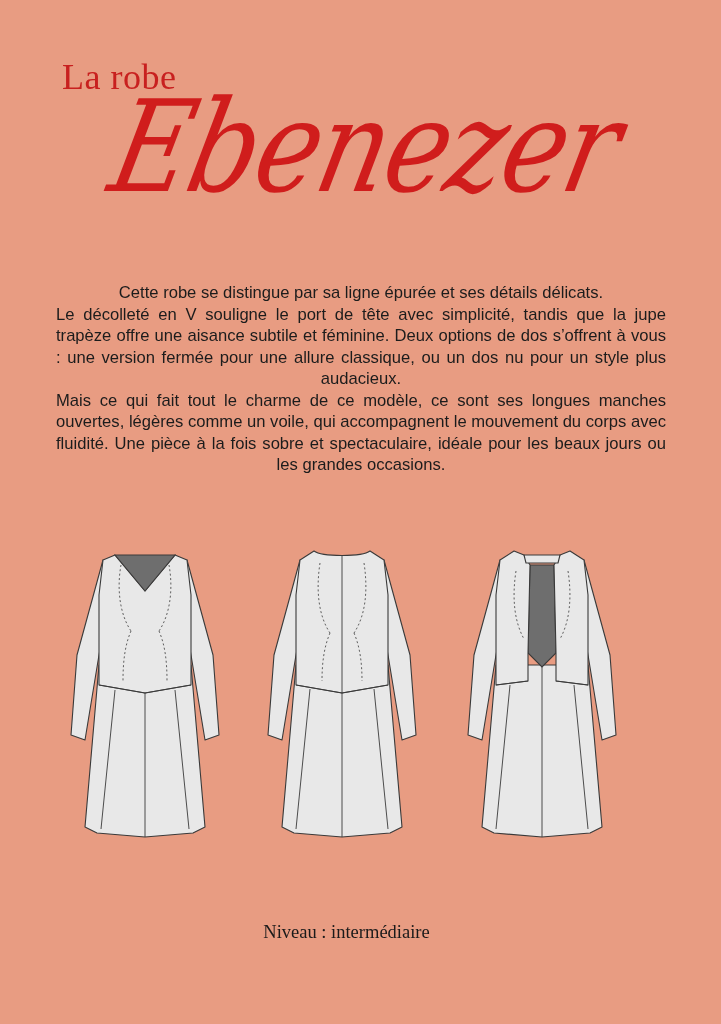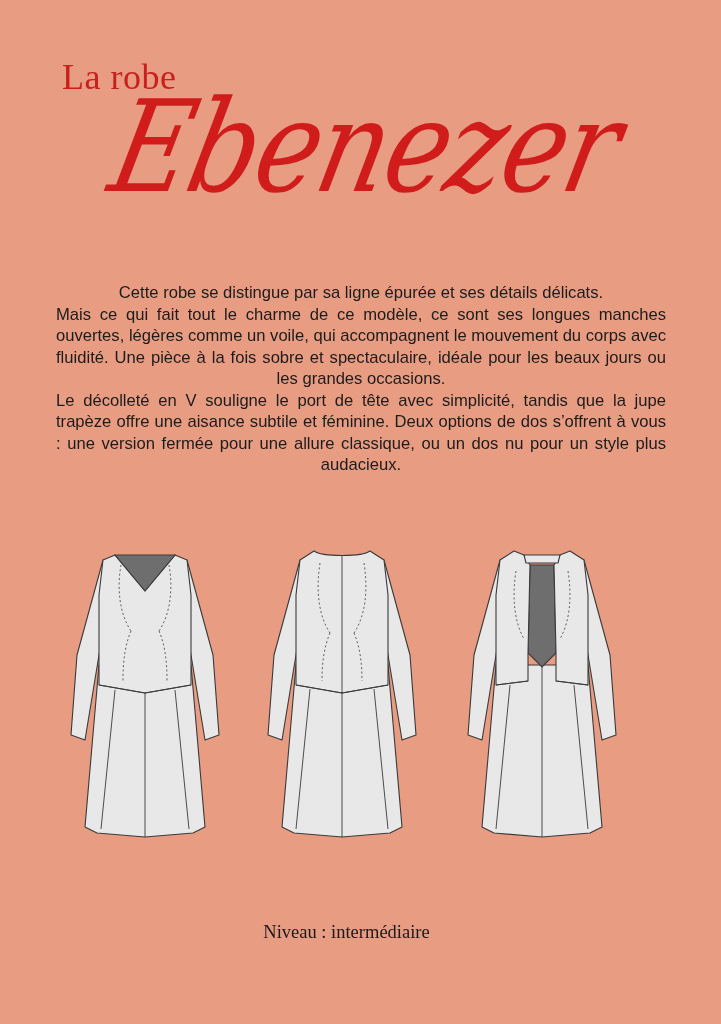--- a/index.html
+++ b/index.html
@@ -106,22 +106,22 @@
 
 <div class="page">
 
   <div class="title-block">
     <div class="title-small">La robe</div>
     <div class="title-script">Ebenezer</div>
   </div>
 
   <div class="description">
     <p>Cette robe se distingue par sa ligne épurée et ses détails délicats.</p>
+    <p class="just">Le décolleté en V souligne le port de tête avec simplicité, tandis que la jupe trapèze offre une aisance subtile et féminine. Deux options de dos s’offrent à vous : une version fermée pour une allure classique, ou un dos nu pour un style plus audacieux.</p>
     <p class="just">Mais ce qui fait tout le charme de ce modèle, ce sont ses longues manches ouvertes, légères comme un voile, qui accompagnent le mouvement du corps avec fluidité. Une pièce à la fois sobre et spectaculaire, idéale pour les beaux jours ou les grandes occasions.</p>
-    <p class="just">Le décolleté en V souligne le port de tête avec simplicité, tandis que la jupe trapèze offre une aisance subtile et féminine. Deux options de dos s’offrent à vous : une version fermée pour une allure classique, ou un dos nu pour un style plus audacieux.</p>
   </div>
 
   <div class="illustrations">
 
     <svg class="fig fig1" width="180" height="330" viewBox="0 0 180 330">
       <g fill="#e8e8e8" stroke="#3a3a3a" stroke-width="1.1" stroke-linejoin="round">
 
         <path d="M48,25 L22,120 L16,200 L30,205 L44,120 L56,52 Z"></path>
 
         <path d="M132,25 L158,120 L164,200 L150,205 L136,120 L124,52 Z"></path>

